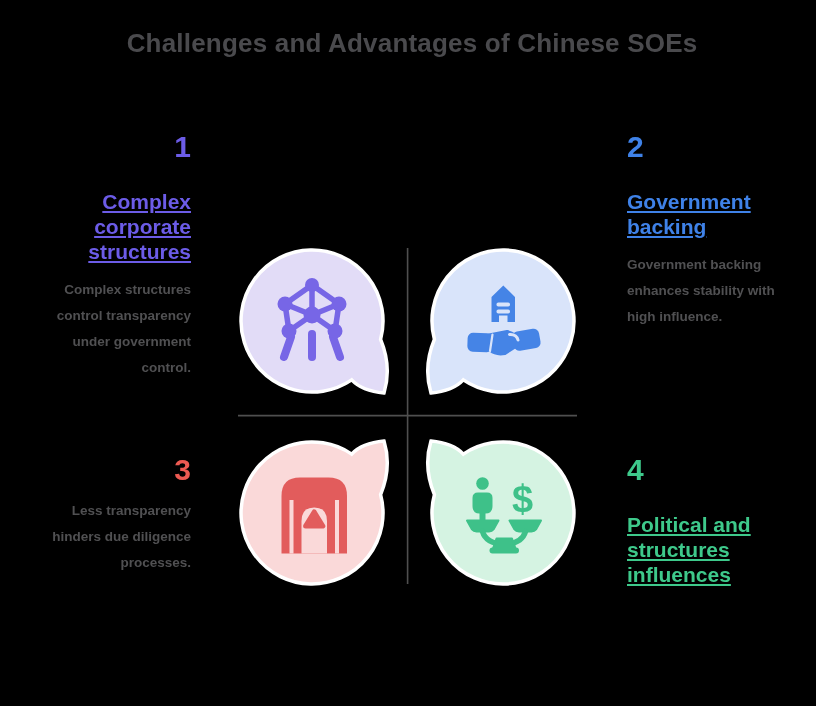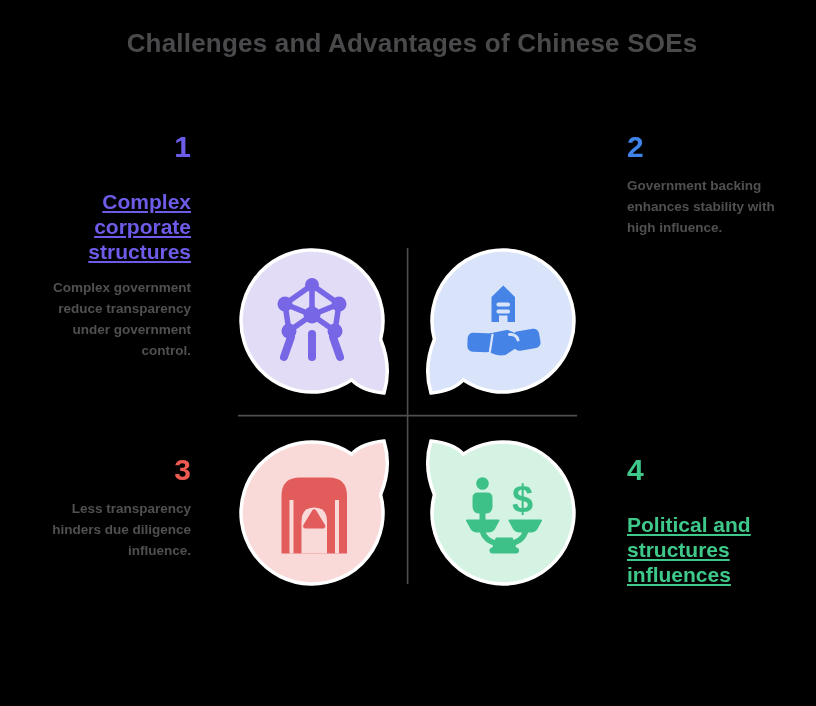--- a/index.html
+++ b/index.html
@@ -9,21 +9,21 @@
     font-family:"Liberation Sans", sans-serif;
   }
   .title{
     position:absolute;top:28px;left:4px;width:816px;text-align:center;
     font-size:26px;font-weight:bold;letter-spacing:.2px;
     color:var(--title-text,#4a4a4d);
   }
   .item{position:absolute;width:150px;}
   .item .num{font-size:30px;font-weight:bold;line-height:30px;}
   .item .head{margin-top:27px;font-size:21px;font-weight:bold;line-height:25px;text-decoration:underline;}
-  .item .desc{margin-top:13px;font-size:13.5px;font-weight:bold;line-height:21px;color:var(--body-text,#505052);}
+  .item .desc{margin-top:13px;font-size:13.5px;font-weight:bold;line-height:26px;color:var(--body-text,#505052);}
   .tl{left:41px;top:132px;text-align:right;}
   .tr{left:627px;top:132px;text-align:left;}
   .bl{left:41px;top:455px;text-align:right;}
   .br{left:627px;top:455px;text-align:left;}
   .purple{color:var(--purple-accent,#6c5ce7);}
   .blue{color:var(--blue-accent,#3f82e8);}
   .red{color:var(--red-accent,#ec5a52);}
   .green{color:var(--green-accent,#3ec98b);}
   svg.stage{position:absolute;left:0;top:0;}
   .divider{stroke:var(--divider,#4f4f4f);stroke-width:1.6;}
@@ -118,29 +118,30 @@
     <path class="icg-l" stroke-width="5.5" d="M 482.5,531.5 Q 486,543.5 504,544.5"></path>
     <path class="icg-l" stroke-width="5.5" d="M 525.5,531.5 Q 522,543.5 504,544.5"></path>
     <path class="icg-s" stroke-width="2" d="M 496.5,538.5 L 512,538.5 L 515.5,548.5 L 493,548.5 Z"></path>
     <rect class="icg" x="489.5" y="547.5" width="29.5" height="6" rx="3"></rect>
   </g>
 </svg>
 
 <div class="item tl">
   <div class="num purple">1</div>
   <div class="head purple">Complex corporate structures</div>
-  <div class="desc">Complex government reduce transparency under government control.</div>
+  <div class="desc">Complex structures control transparency under government control.</div>
 </div>
 
 <div class="item tr">
   <div class="num blue">2</div>
+  <div class="head blue">Government backing</div>
   <div class="desc">Government backing enhances stability with high influence.</div>
 </div>
 
 <div class="item bl">
   <div class="num red">3</div>
-  <div class="desc">Less transparency hinders due diligence influence.</div>
+  <div class="desc">Less transparency hinders due diligence processes.</div>
 </div>
 
 <div class="item br">
   <div class="num green">4</div>
   <div class="head green">Political and structures influences</div>
 </div>
 
 </body></html>

